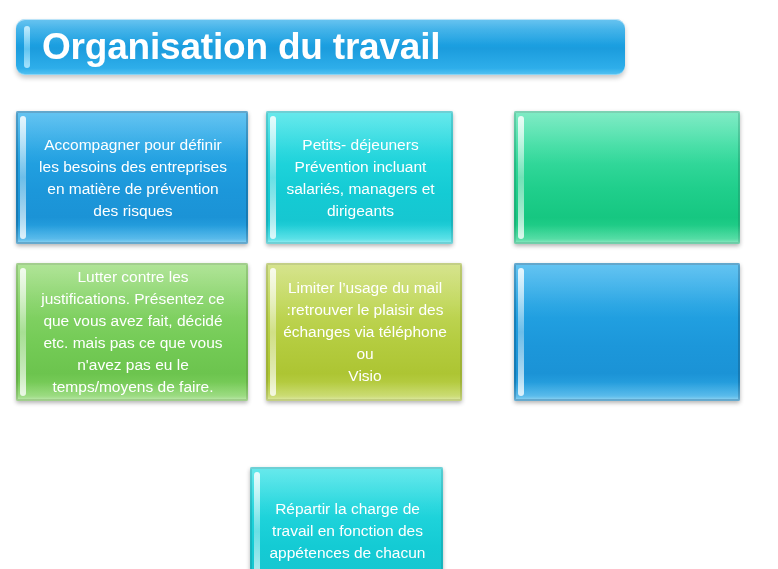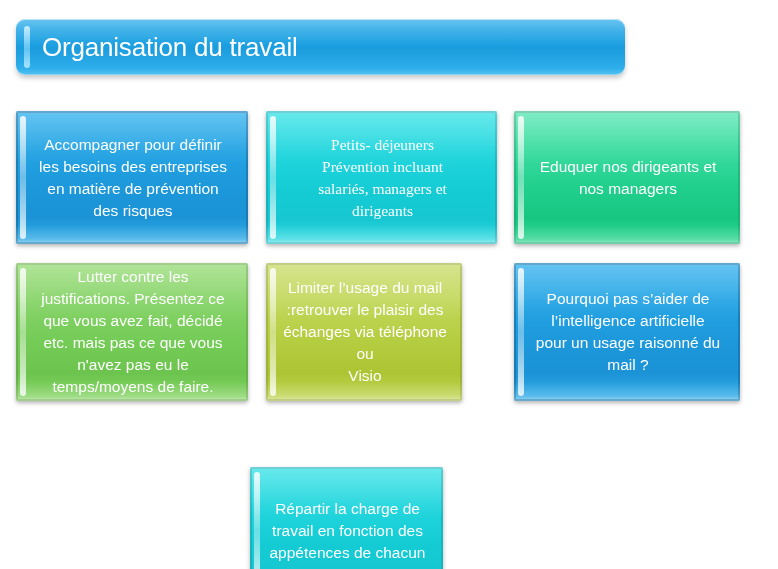--- a/index.html
+++ b/index.html
@@ -67,22 +67,22 @@
   }
   .title-text {
     position: absolute;
     left: 26px;
     top: 0;
     bottom: 0;
     right: 14px;
     display: flex;
     align-items: center;
     color: #ffffff;
-    font-size: 26px;
-    font-weight: normal;
+    font-size: 37px;
+    font-weight: bold;
     letter-spacing: -0.2px;
     white-space: nowrap;
     z-index: 3;
   }
 
   
   .card {
     position: absolute;
     box-sizing: border-box;
     border-radius: 2px;
@@ -189,36 +189,34 @@
   <div class="card c-blue" style="left:16px; top:111px; width:232px; height:133px;">
     <div class="gloss-top"></div>
     <div class="gloss-bottom"></div>
     <div class="bevel-left"></div>
     <div class="card-text">Accompagner pour définir
 les besoins des entreprises
 en matière de prévention
 des risques</div>
   </div>
 
-  <div class="card c-cyan" style="left:266px; top:111px; width:231px; height:133px;font-family:Liberation Serif, serif;">
+  <div class="card c-cyan" style="left:266px; top:111px; width:187px; height:133px;">
     <div class="gloss-top"></div>
     <div class="gloss-bottom"></div>
     <div class="bevel-left"></div>
     <div class="card-text">Petits- déjeuners
 Prévention incluant
 salariés, managers et
 dirigeants</div>
   </div>
 
   <div class="card c-green" style="left:514px; top:111px; width:226px; height:133px;">
     <div class="gloss-top"></div>
     <div class="gloss-bottom"></div>
     <div class="bevel-left"></div>
-    <div class="card-text">Eduquer nos dirigeants et
-nos managers</div>
   </div>
 
   <div class="card c-lightgreen" style="left:16px; top:263px; width:232px; height:138px;justify-content:center;">
     <div class="gloss-top"></div>
     <div class="gloss-bottom"></div>
     <div class="bevel-left"></div>
     <div class="card-text">Lutter contre les
 justifications. Présentez ce
 que vous avez fait, décidé
 etc. mais pas ce que vous
@@ -233,24 +231,20 @@
     <div class="card-text">Limiter l’usage du mail
 :retrouver le plaisir des
 échanges via téléphone ou
 Visio</div>
   </div>
 
   <div class="card c-blue" style="left:514px; top:263px; width:226px; height:138px;">
     <div class="gloss-top"></div>
     <div class="gloss-bottom"></div>
     <div class="bevel-left"></div>
-    <div class="card-text">Pourquoi pas s’aider de
-l’intelligence artificielle
-pour un usage raisonné du
-mail ?</div>
   </div>
 
   <div class="card c-cyan" style="left:250px; top:421px; width:193px; height:128px;margin-top:46px;">
     <div class="gloss-top"></div>
     <div class="gloss-bottom"></div>
     <div class="bevel-left"></div>
     <div class="card-text">Répartir la charge de
 travail en fonction des
 appétences de chacun</div>
   </div>

